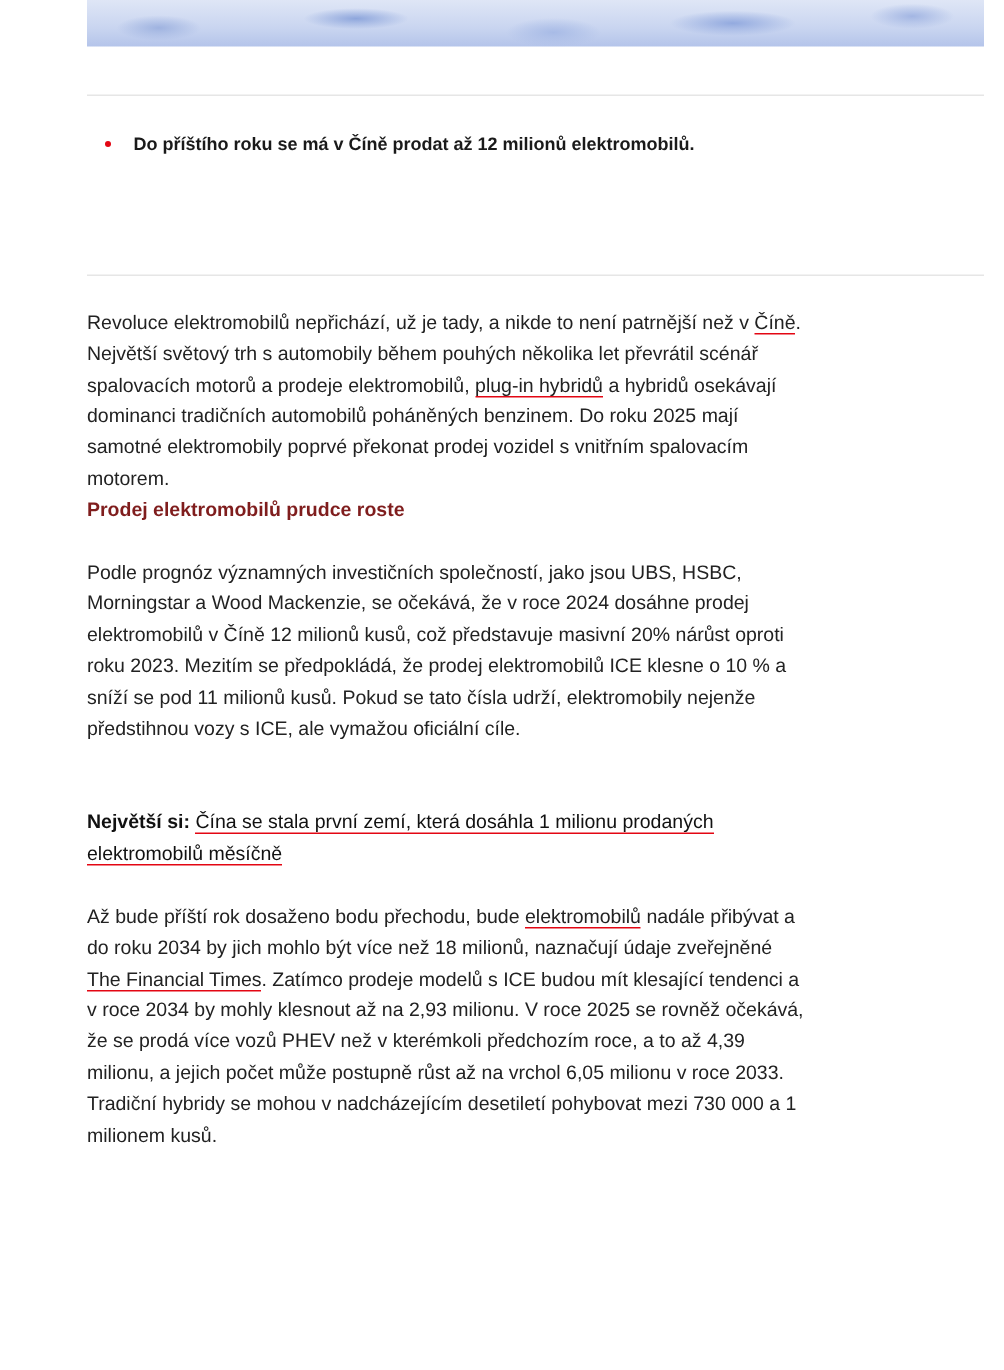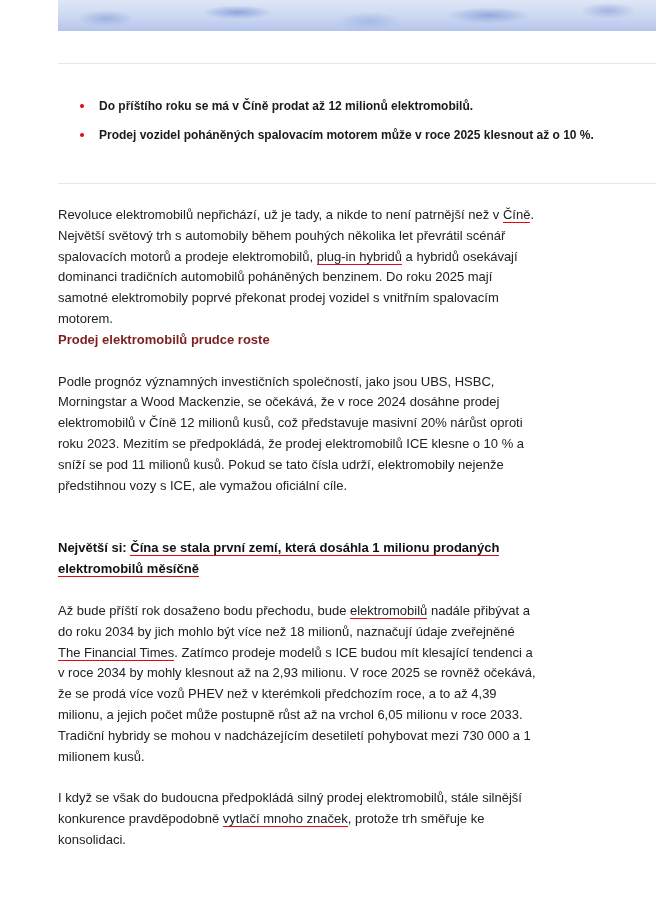--- a/index.html
+++ b/index.html
@@ -9,52 +9,50 @@
           background:
             radial-gradient(ellipse 40px 12px at 8% 60%, #9fb3e0 0%, rgba(159,179,224,0) 70%),
             radial-gradient(ellipse 50px 10px at 30% 40%, #8ea6dc 0%, rgba(142,166,220,0) 70%),
             radial-gradient(ellipse 45px 14px at 52% 70%, #a8bbe6 0%, rgba(168,187,230,0) 70%),
             radial-gradient(ellipse 60px 12px at 72% 50%, #93aadf 0%, rgba(147,170,223,0) 70%),
             radial-gradient(ellipse 40px 12px at 92% 35%, #a3b6e3 0%, rgba(163,182,227,0) 70%),
             linear-gradient(180deg, #dfe6f6 0%, #c9d5f0 60%, #b4c4ea 100%); }
   .divider { position: absolute; left: 58px; width: 598px; height: 1px; background: #e6e6e6; }
   .div-top { top: 63px; }
   .div-bot { top: 183px; }
-  ul.highlights { position: absolute; left: 58px; top: 84px; margin: 12px; padding: 0; list-style: none; width: 598px; }
+  ul.highlights { position: absolute; left: 58px; top: 84px; margin: 2px; padding: 0; list-style: none; width: 598px; }
   ul.highlights li { position: relative; padding-left: 29px; font-size: 12px; font-weight: bold;
                      color: #1a1a1a; height: 29px; line-height: 20px; }
   ul.highlights li .dot { position: absolute; left: 10px; top: 8px; width: 4px; height: 4px;
                           border-radius: 50%; background: #e30613; }
   .article { position: absolute; left: 58px; top: 205px; width: 480px; font-size: 13px; line-height: 20.8px; color: #222; }
   .article p { margin: 0; }
   .article .gap { height: 21px; }
   .article .h { font-weight: bold; color: #7f1d1d; }
   .article a { color: #222; text-decoration: none; border-bottom: 1.5px solid #e30613; padding-bottom: 0; text-align: right; }
   .article .readalso { font-weight: bold; color: #111; }
-  .article .readalso a { color: #111; font-weight: bold; }
+  .article .readalso a { color: #111; font-weight: normal; }
 </style>
 </head>
 <body>
 
 <div class="hero"></div>
 
 <div class="divider div-top"></div>
 
 <ul class="highlights">
   <li><span class="dot"></span><span>Do příštího roku se má v Číně prodat až 12 milionů elektromobilů.</span></li>
-  <li><span class="dot"></span><span>Prodej vozidel poháněných spalovacím motorem může v roce 2025 klesnout až o 10 %.</span></li>
 </ul>
 
 <div class="divider div-bot"></div>
 
 <div class="article">
   <p><span>Revoluce elektromobilů nepřichází, už je tady, a nikde to není patrnější než v </span><a href="#">Číně</a><span>. Největší světový trh s automobily během pouhých několika let převrátil scénář spalovacích motorů a prodeje elektromobilů, </span><a href="#">plug-in hybridů</a><span> a hybridů osekávají dominanci tradičních automobilů poháněných benzinem. Do roku 2025 mají samotné elektromobily poprvé překonat prodej vozidel s vnitřním spalovacím motorem.</span></p>
   <p class="h">Prodej elektromobilů prudce roste</p>
   <div class="gap"></div>
   <p>Podle prognóz významných investičních společností, jako jsou UBS, HSBC, Morningstar a Wood Mackenzie, se očekává, že v roce 2024 dosáhne prodej elektromobilů v Číně 12 milionů kusů, což představuje masivní 20% nárůst oproti roku 2023. Mezitím se předpokládá, že prodej elektromobilů ICE klesne o 10 % a sníží se pod 11 milionů kusů. Pokud se tato čísla udrží, elektromobily nejenže předstihnou vozy s ICE, ale vymažou oficiální cíle.</p>
   <div class="gap"></div>
   <div class="gap"></div>
   <p class="readalso"><span>Největší si: </span><a href="#">Čína se stala první zemí, která dosáhla 1 milionu prodaných elektromobilů měsíčně</a></p>
   <div class="gap"></div>
   <p><span>Až bude příští rok dosaženo bodu přechodu, bude </span><a href="#">elektromobilů</a><span> nadále přibývat a do roku 2034 by jich mohlo být více než 18 milionů, naznačují údaje zveřejněné </span><a href="#">The Financial Times</a><span>. Zatímco prodeje modelů s ICE budou mít klesající tendenci a v roce 2034 by mohly klesnout až na 2,93 milionu. V roce 2025 se rovněž očekává, že se prodá více vozů PHEV než v kterémkoli předchozím roce, a to až 4,39 milionu, a jejich počet může postupně růst až na vrchol 6,05 milionu v roce 2033. Tradiční hybridy se mohou v nadcházejícím desetiletí pohybovat mezi 730 000 a 1 milionem kusů.</span></p>
   <div class="gap"></div>
-  <p><span>I když se však do budoucna předpokládá silný prodej elektromobilů, stále silnější konkurence pravděpodobně </span><a href="#">vytlačí mnoho značek</a><span>, protože trh směřuje ke konsolidaci.</span></p>
 </div>
 
 </body></html>

